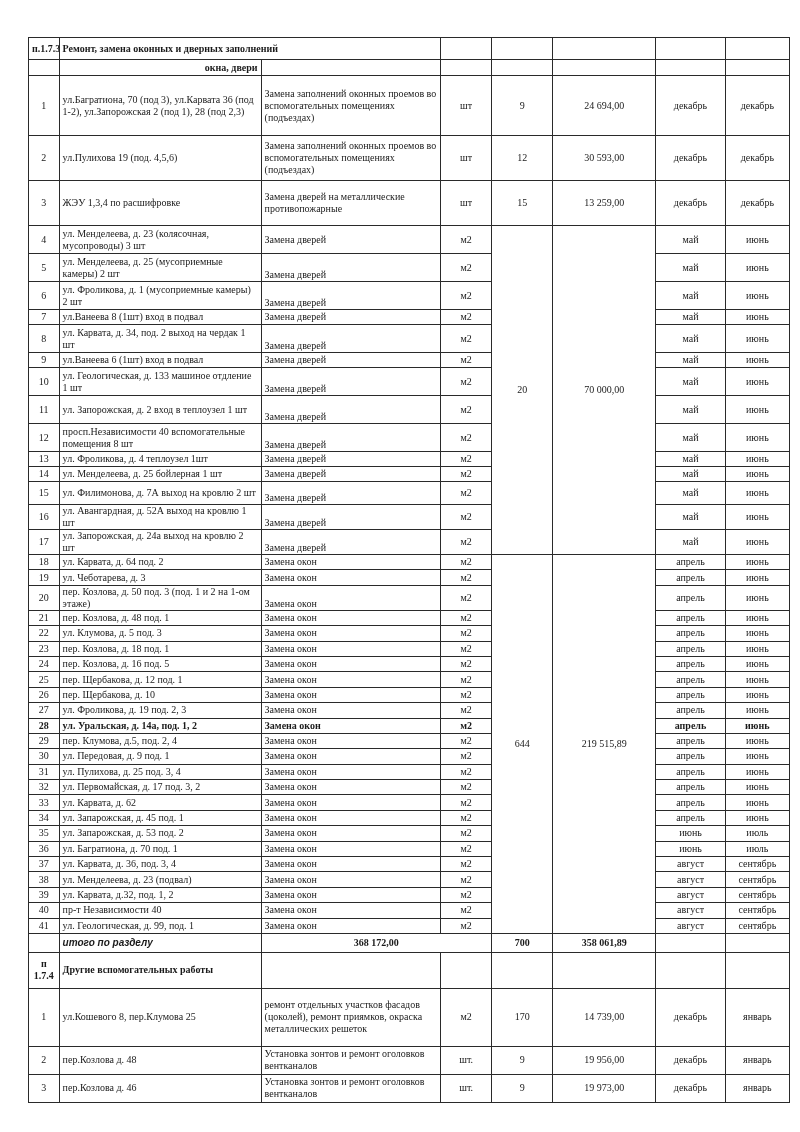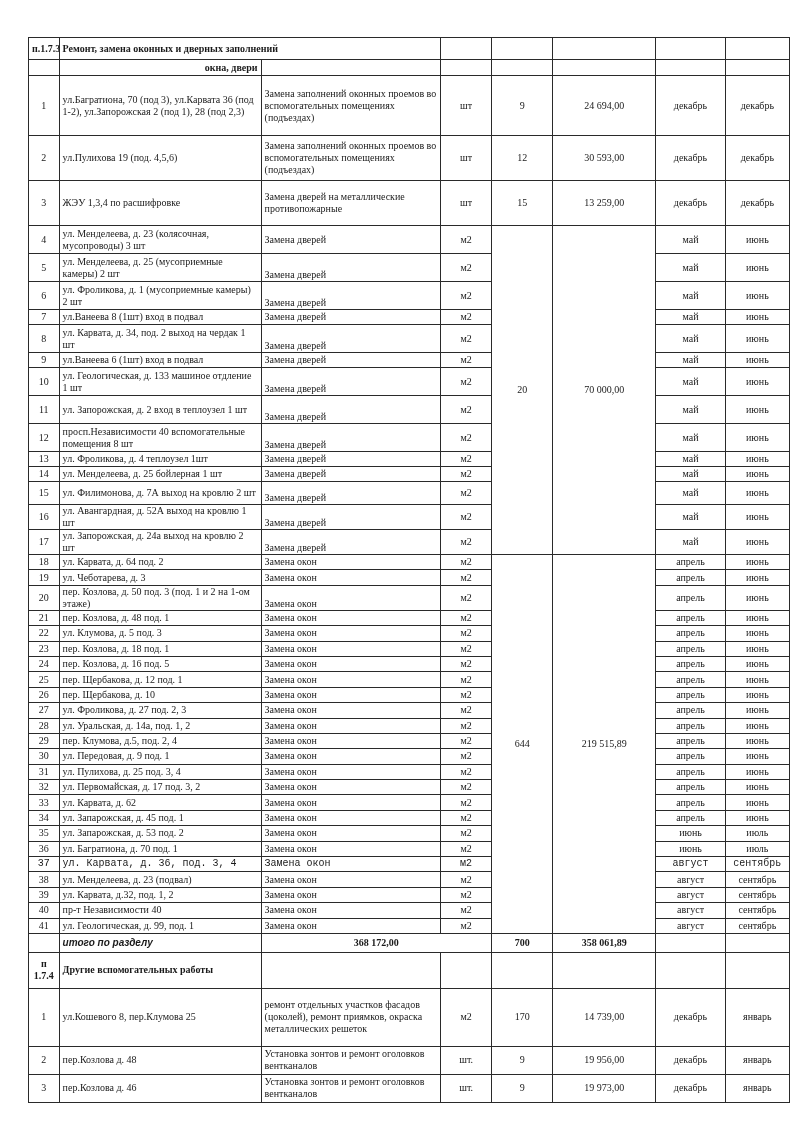--- a/index.html
+++ b/index.html
@@ -272,27 +272,27 @@
       <tr style="height: 15.4px;">
         <td class="num">26</td>
         <td>пер. Щербакова, д. 10</td>
         <td>Замена окон</td>
         <td class="ctr">м2</td>
         <td class="ctr">апрель</td>
         <td class="ctr">июнь</td>
       </tr>
       <tr style="height: 15.4px;">
         <td class="num">27</td>
-        <td>ул. Фроликова, д. 27 под. 2, 3</td>
-        <td>Замена окон</td>
-        <td class="ctr">м2</td>
-        <td class="ctr">апрель</td>
-        <td class="ctr">июнь</td>
-      </tr>
-      <tr style="height: 15.4px;">
+        <td>ул. Фроликова, д. 19 под. 2, 3</td>
+        <td>Замена окон</td>
+        <td class="ctr">м2</td>
+        <td class="ctr">апрель</td>
+        <td class="ctr">июнь</td>
+      </tr>
+      <tr style="height: 15.4px; font-weight: bold;">
         <td class="num">28</td>
         <td>ул. Уральская, д. 14а, под. 1, 2</td>
         <td>Замена окон</td>
         <td class="ctr">м2</td>
         <td class="ctr">апрель</td>
         <td class="ctr">июнь</td>
       </tr>
       <tr style="height: 15.4px;">
         <td class="num">29</td>
         <td>пер. Клумова, д.5, под. 2, 4</td>
@@ -350,21 +350,21 @@
         <td class="ctr">июль</td>
       </tr>
       <tr style="height: 15.4px;">
         <td class="num">36</td>
         <td>ул. Багратиона, д. 70 под. 1</td>
         <td>Замена окон</td>
         <td class="ctr">м2</td>
         <td class="ctr">июнь</td>
         <td class="ctr">июль</td>
       </tr>
-      <tr style="height: 15.4px; font-family: Liberation Mono, monospace;">
+      <tr style="height: 15.4px;">
         <td class="num">37</td>
         <td>ул. Карвата, д. 36, под. 3, 4</td>
         <td>Замена окон</td>
         <td class="ctr">м2</td>
         <td class="ctr">август</td>
         <td class="ctr">сентябрь</td>
       </tr>
       <tr style="height: 15.4px;">
         <td class="num">38</td>
         <td>ул. Менделеева, д. 23 (подвал)</td>

